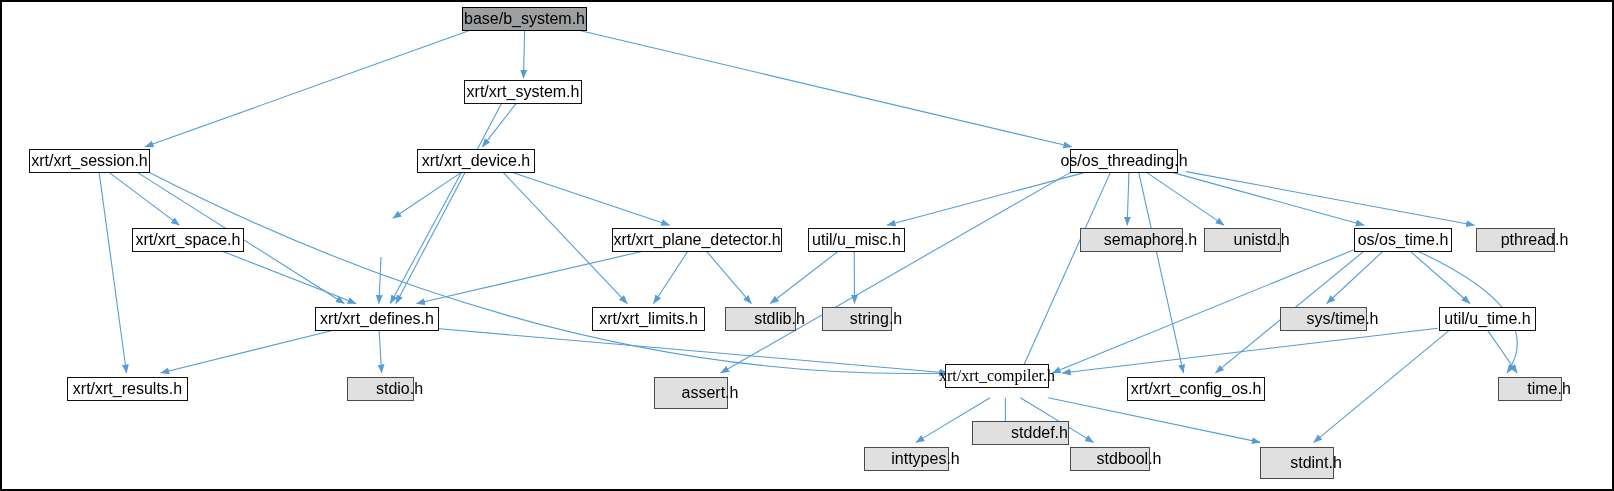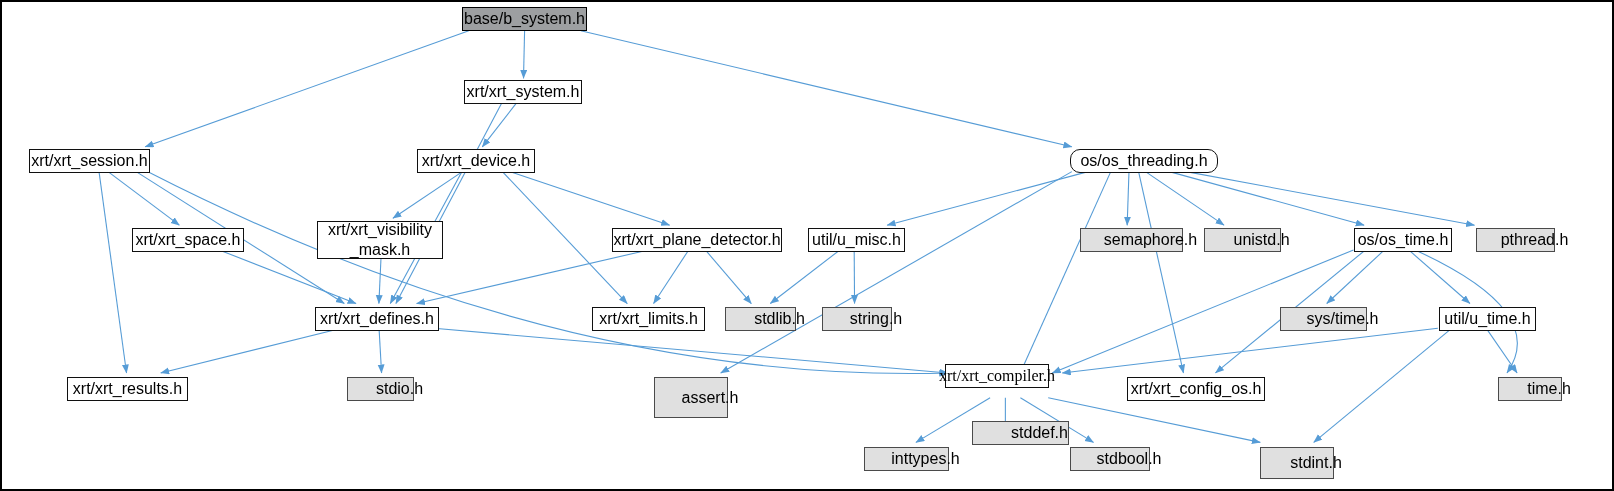--- a/index.html
+++ b/index.html
@@ -114,29 +114,25 @@
     </div>
     <div class="node project" style="left: 462px; top: 78px; width: 118px; height: 24px;">
       <span>xrt/xrt_system.h</span>
     </div>
     <div class="node project" style="left: 27px; top: 147px; width: 121px; height: 24px;">
       <span>xrt/xrt_session.h</span>
     </div>
     <div class="node project" style="left: 415px; top: 147px; width: 118px; height: 24px;">
       <span>xrt/xrt_device.h</span>
     </div>
-    <div class="node project" style="left: 1068px; top: 147px; width: 148px; height: 24px; border-radius: 10px;">
+    <div class="node project" style="left: 1068px; top: 147px; width: 108px; height: 24px;">
       <span>os/os_threading.h</span>
     </div>
     <div class="node project" style="left: 130px; top: 226px; width: 112px; height: 24px;">
       <span>xrt/xrt_space.h</span>
-    </div>
-    <div class="node project" style="left: 315px; top: 219px; width: 126px; height: 38px;">
-      <span>xrt/xrt_visibility
-_mask.h</span>
     </div>
     <div class="node project" style="left: 610px; top: 226px; width: 170px; height: 24px;">
       <span>xrt/xrt_plane_detector.h</span>
     </div>
     <div class="node project" style="left: 806px; top: 226px; width: 97px; height: 24px;">
       <span>util/u_misc.h</span>
     </div>
     <div class="node system" style="left: 1078px; top: 226px; width: 103px; height: 24px;">
       <span>semaphore.h</span>
     </div>
@@ -166,21 +162,21 @@
     </div>
     <div class="node project" style="left: 1437px; top: 305px; width: 97px; height: 24px;">
       <span>util/u_time.h</span>
     </div>
     <div class="node project" style="left: 65px; top: 375px; width: 121px; height: 24px;">
       <span>xrt/xrt_results.h</span>
     </div>
     <div class="node system" style="left: 345px; top: 375px; width: 67px; height: 24px;">
       <span>stdio.h</span>
     </div>
-    <div class="node system" style="left: 652px; top: 375px; width: 74px; height: 41px;">
+    <div class="node system" style="left: 652px; top: 375px; width: 74px; height: 32px;">
       <span>assert.h</span>
     </div>
     <div class="node project" style="left: 943px; top: 362px; width: 104px; height: 24px; font-family: Liberation Serif, serif;">
       <span>xrt/xrt_compiler.h</span>
     </div>
     <div class="node project" style="left: 1125px; top: 375px; width: 138px; height: 24px; text-align: center;">
       <span>xrt/xrt_config_os.h</span>
     </div>
     <div class="node system" style="left: 1496px; top: 375px; width: 64px; height: 24px;">
       <span>time.h</span>

